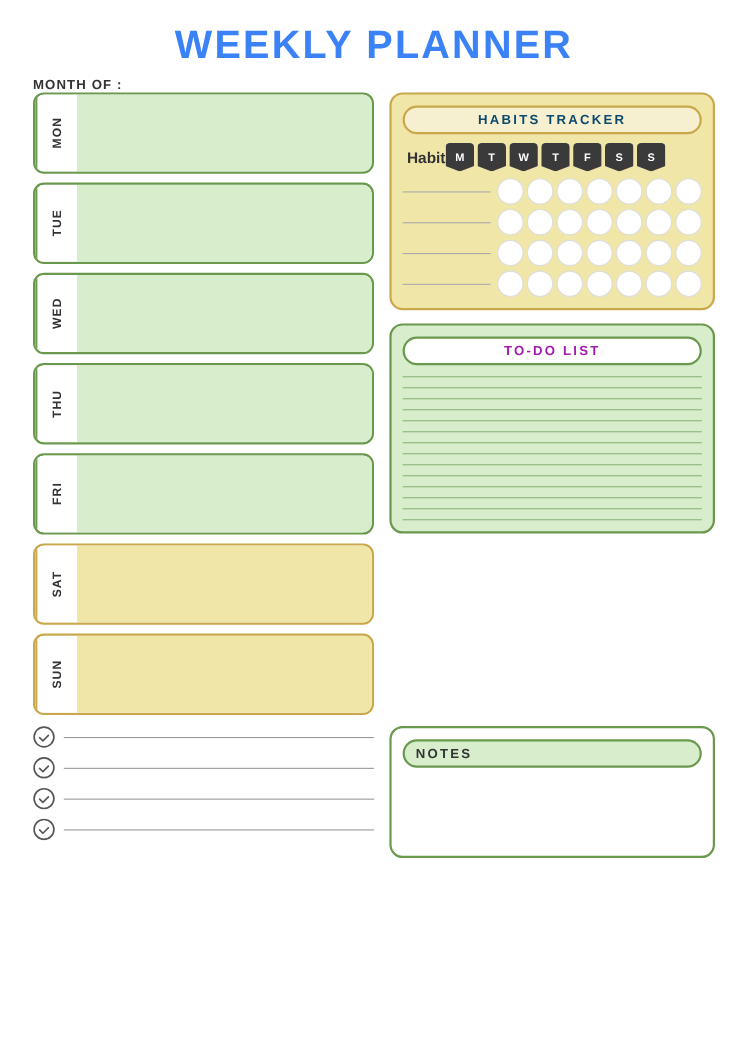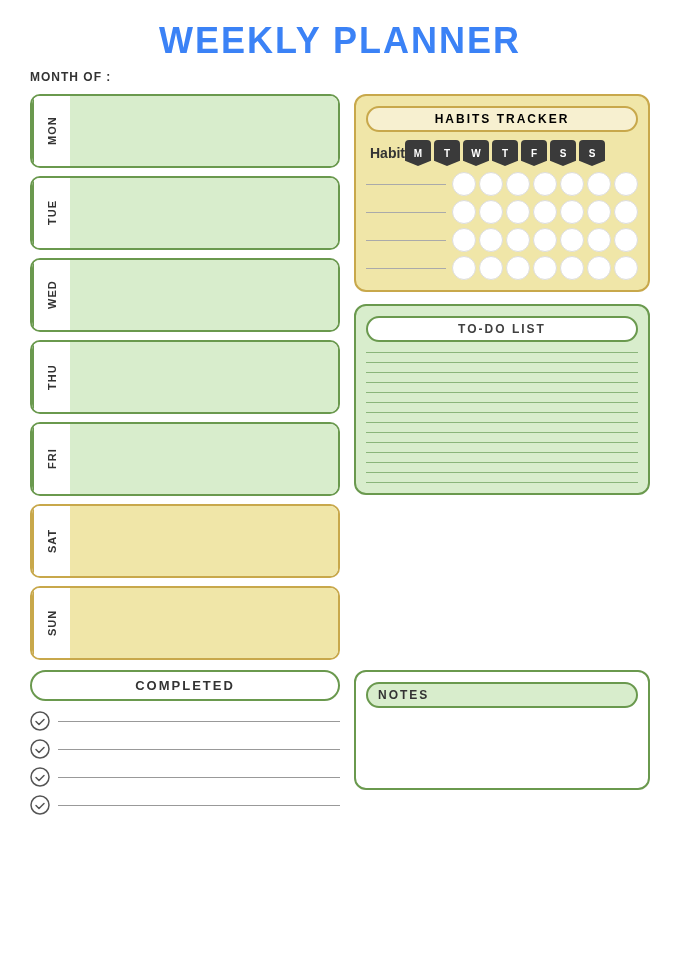--- a/index.html
+++ b/index.html
@@ -18,21 +18,20 @@
       letter-spacing: 2px;
       margin-bottom: 8px;
       color: #3b82f6;
     }
 
     .month-of {
       font-size: 12px;
       font-weight: 700;
       letter-spacing: 1px;
       color: #333;
-      margin-bottom: 10px;
     }
 
     .main-layout {
       display: flex;
       gap: 14px;
       align-items: flex-start;
     }
 
     
     .left-col {
@@ -130,21 +129,21 @@
       border: 2px solid #c8a84b;
       border-radius: 12px;
       padding: 10px;
     }
 
     .habits-title {
       text-align: center;
       font-size: 12px;
       font-weight: 700;
       letter-spacing: 2px;
-      color: #000000;
+      color: #0c4a6e;
       border: 2px solid #c8a84b;
       border-radius: 20px;
       padding: 4px 10px;
       background: #f7f0d0;
       margin-bottom: 8px;
     }
 
     .habit-label-header {
       font-size: 14px;
       font-weight: 700;
@@ -212,21 +211,21 @@
       border-radius: 12px;
       padding: 10px;
       flex: 1;
     }
 
     .todo-title {
       text-align: center;
       font-size: 12px;
       font-weight: 700;
       letter-spacing: 2px;
-      color: #404040;
+      color: #a21caf;
       border: 2px solid #6a994e;
       border-radius: 20px;
       padding: 4px 10px;
       background: #fff;
       margin-bottom: 10px;
     }
 
     .todo-lines {
       display: flex;
       flex-direction: column;
@@ -405,21 +404,20 @@
           <div class="todo-line"></div>
           <div class="todo-line"></div>
         </div>
     </div>
 
   </div>
 </div>
 
 <div class="bottom-layout">
   <div class="bottom-left">
-    <div class="completed-header">COMPLETED</div>
     <div class="completed-items">
 
     <div class="check-item">
     <svg class="check-icon" viewBox="0 0 20 20" fill="none" xmlns="http://www.w3.org/2000/svg">
       <circle cx="10" cy="10" r="9" stroke="#555" stroke-width="1.5"></circle>
       <path d="M6 10.5l3 3 5-5" stroke="#555" stroke-width="1.5" stroke-linecap="round" stroke-linejoin="round"></path>
     </svg>
     <div class="check-line"></div>
   </div>
         <div class="check-item">

